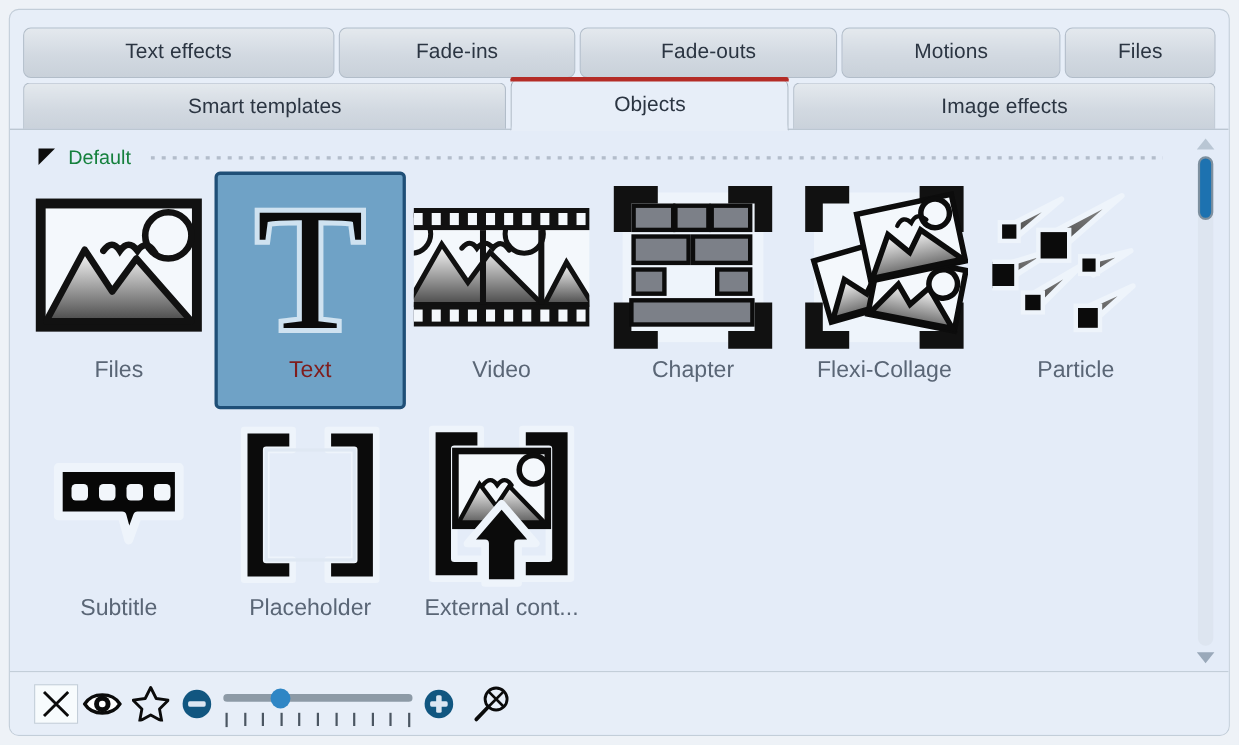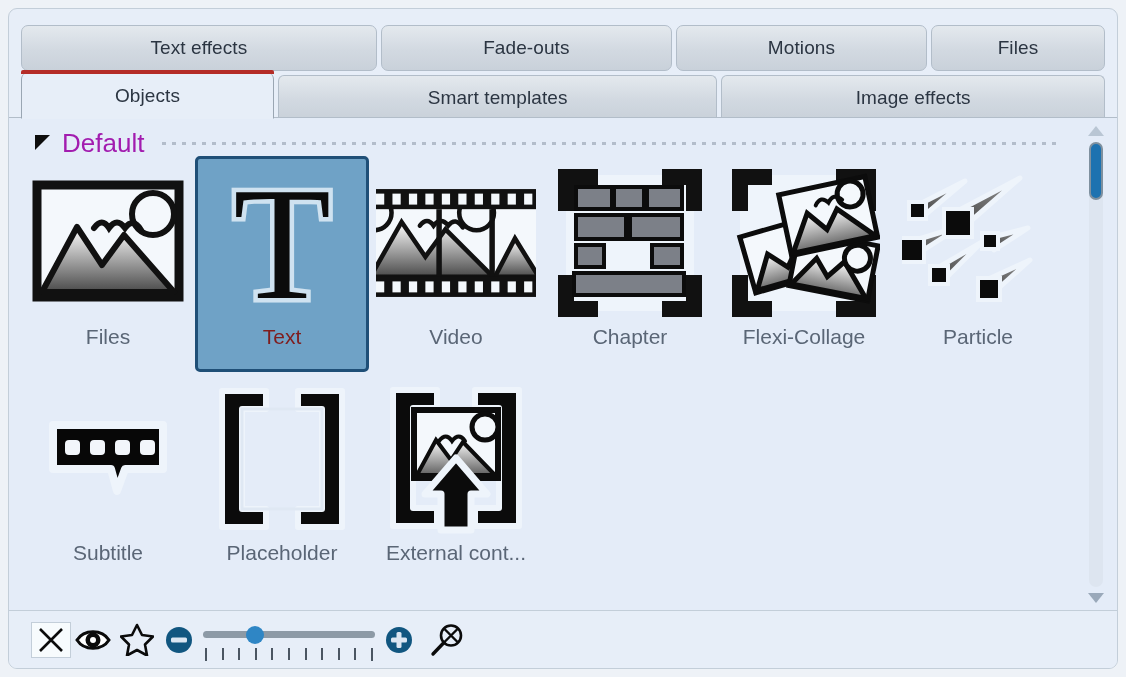--- a/index.html
+++ b/index.html
@@ -93,22 +93,22 @@
     gap: 12px;
     cursor: pointer;
   }
   .tri {
     width: 0; height: 0;
     border-left: 15px solid #0d0d0d;
     border-bottom: 15px solid transparent;
     margin-top: -2px;
   }
   .group-hd .ttl {
-    color: #a21caf;
-    font-size: 26px;
+    color: #15803d;
+    font-size: 18px;
   }
   .group-hd .dots {
     flex: 1;
     height: 3px;
     background-image: linear-gradient(90deg, #b3bdcb 0 4px, transparent 4px 10px);
     background-size: 10px 3px;
     background-repeat: repeat-x;
     margin-left: 6px;
   }
 
@@ -285,37 +285,40 @@
 </head>
 <body>
 
 <div id="root">
   <div class="panel">
 
     <div class="tabrow tabrow-top">
       <div class="tab" style="flex-grow:2.05">
         <span>Text effects</span>
       </div>
+      <div class="tab" style="flex-grow:1.55">
+        <span>Fade-ins</span>
+      </div>
       <div class="tab" style="flex-grow:1.62">
         <span>Fade-outs</span>
       </div>
       <div class="tab" style="flex-grow:1.45">
         <span>Motions</span>
       </div>
       <div class="tab" style="flex-grow:1.05">
         <span>Files</span>
       </div>
     </div>
 
     <div class="tabrow tabrow-bot">
+      <div class="tab" style="flex-grow:1.73">
+        <span>Smart templates</span>
+      </div>
       <div class="tab active" style="flex-grow:1.08">
         <span>Objects</span>
-      </div>
-      <div class="tab" style="flex-grow:1.73">
-        <span>Smart templates</span>
       </div>
       <div class="tab" style="flex-grow:1.55">
         <span>Image effects</span>
       </div>
     </div>
 
     <div class="content">
 
       <div class="group-hd">
         <span class="tri"></span>

